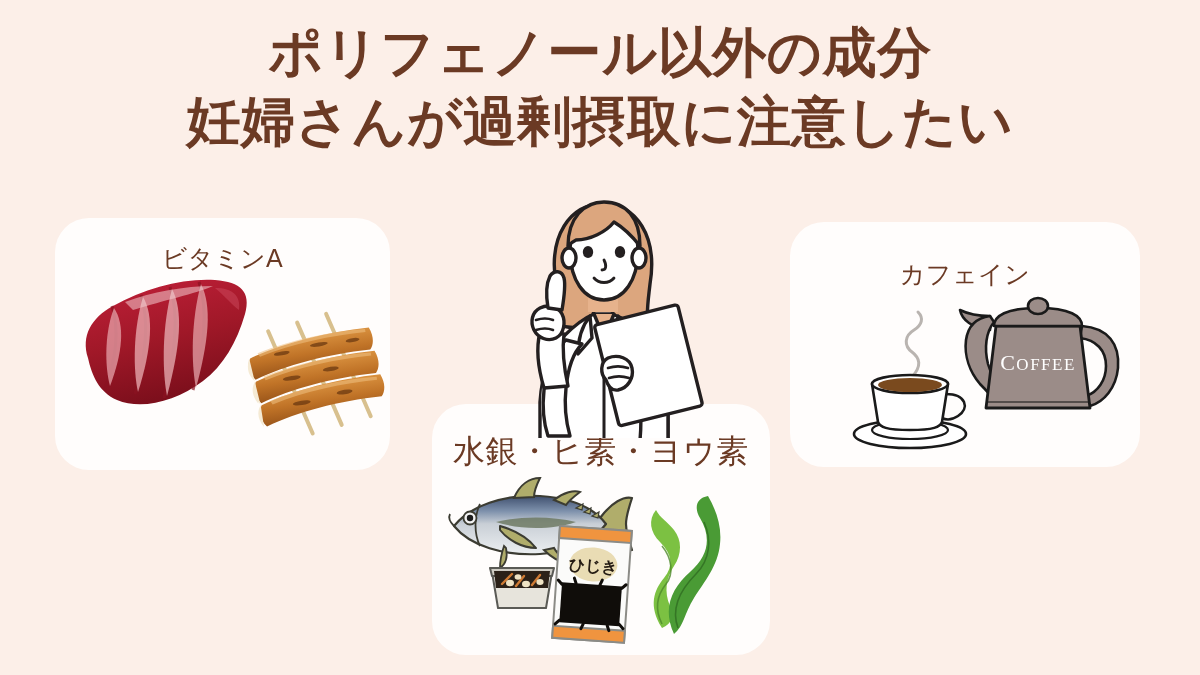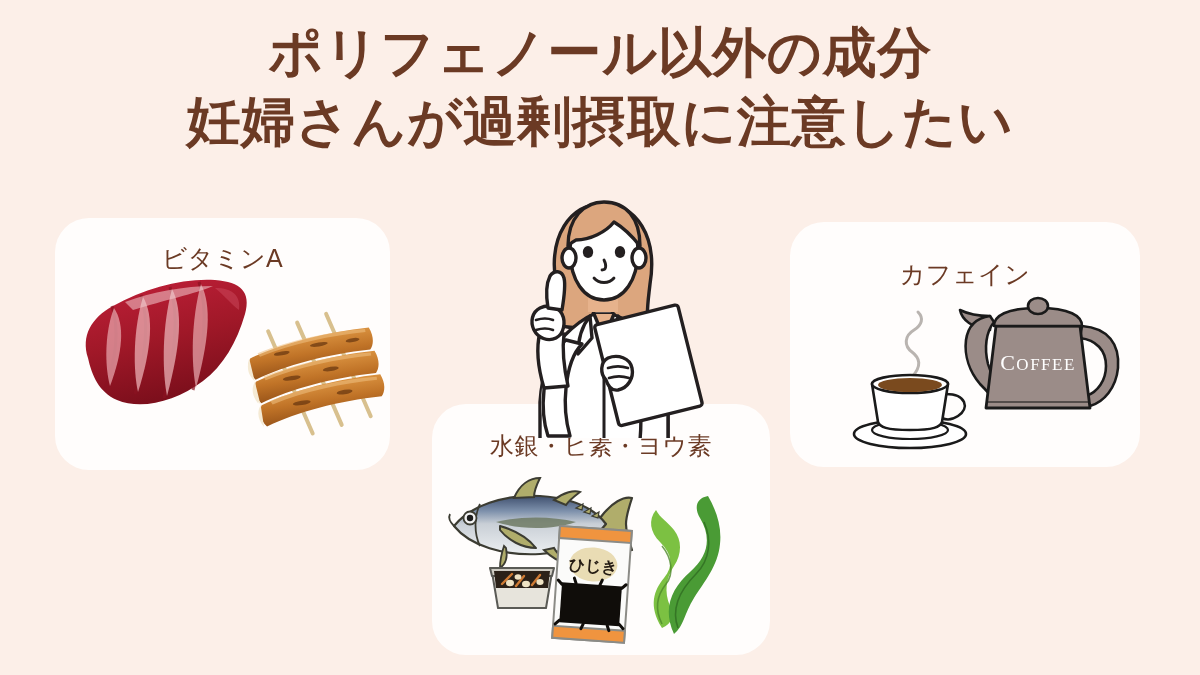--- a/index.html
+++ b/index.html
@@ -53,21 +53,21 @@
     left: 0;
     width: 100%;
     text-align: center;
     color: #6b3a24;
     font-weight: 400;
     font-size: 25px;
     letter-spacing: 0.02em;
     white-space: nowrap;
   }
   #card-vitamin-a .card-label { top: 24px; }
-  #card-metals   .card-label  { top: 26px; font-size: 24px; }
+  #card-metals   .card-label  { top: 26px; font-size: 32px; }
   #card-caffeine .card-label  { top: 36px; }
 
   .art {
     position: absolute;
     left: 0;
     top: 0;
     width: 100%;
     height: 100%;
     pointer-events: none;
   }

